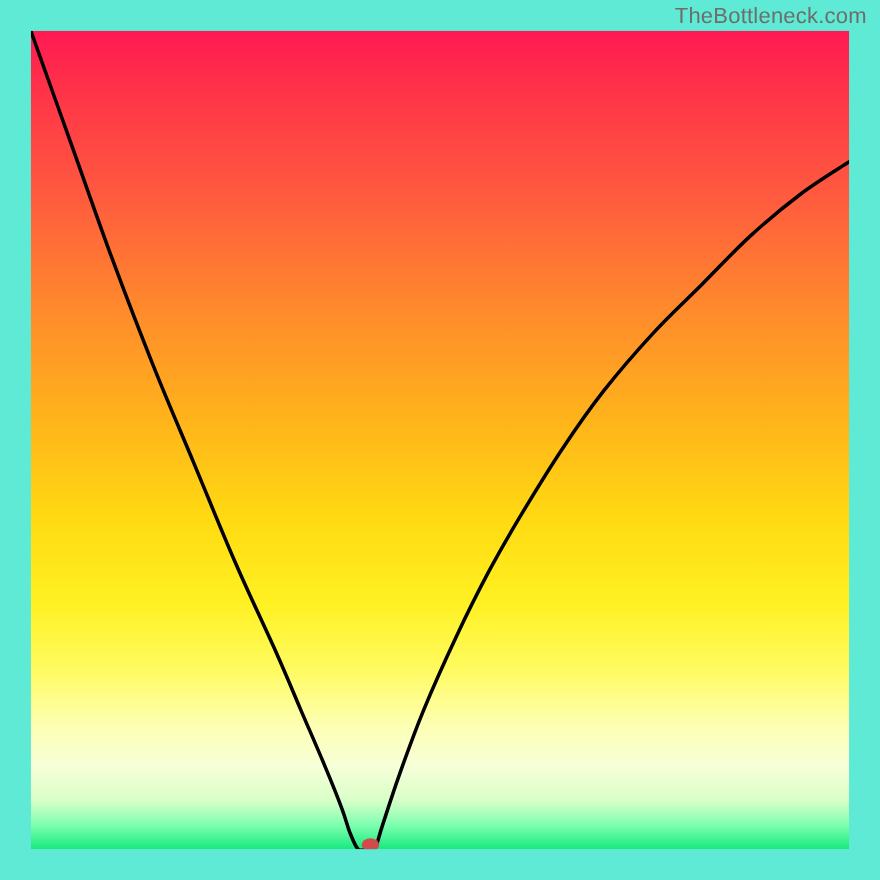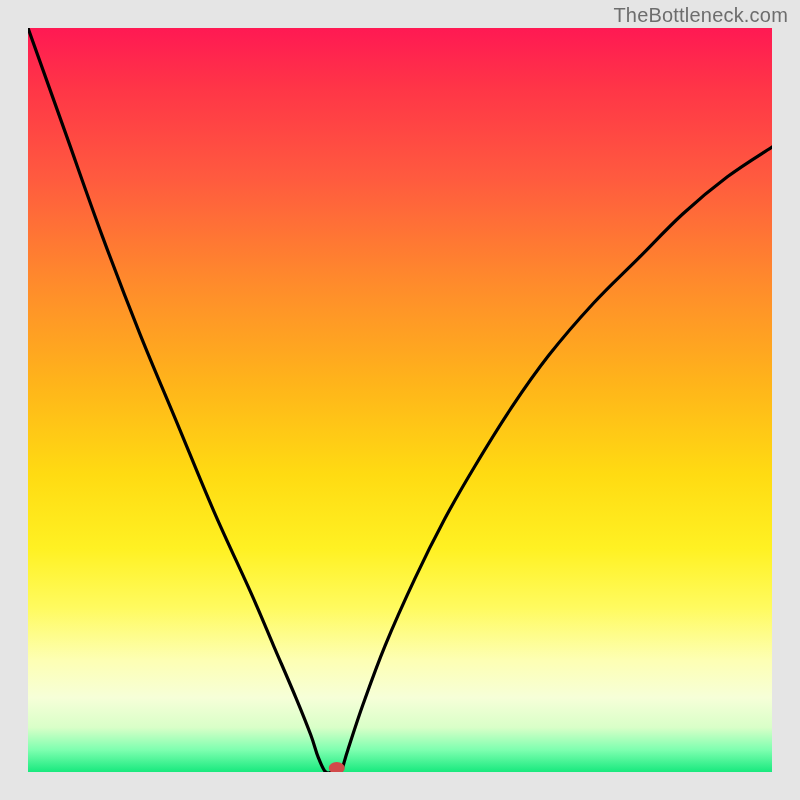--- a/index.html
+++ b/index.html
@@ -8,21 +8,21 @@
     width: 800px;
     height: 800px;
     overflow: hidden;
     background: #000;
     font-family: Arial, Helvetica, sans-serif;
   }
   .frame {
     position: relative;
     width: 800px;
     height: 800px;
-    background: #e5e5e5;
+    background: #5eead4;
   }
   .plot-area {
     position: absolute;
     left: 28px;
     top: 28px;
     width: 744px;
     height: 744px;
     overflow: hidden;
   }
   .gradient-bg {

